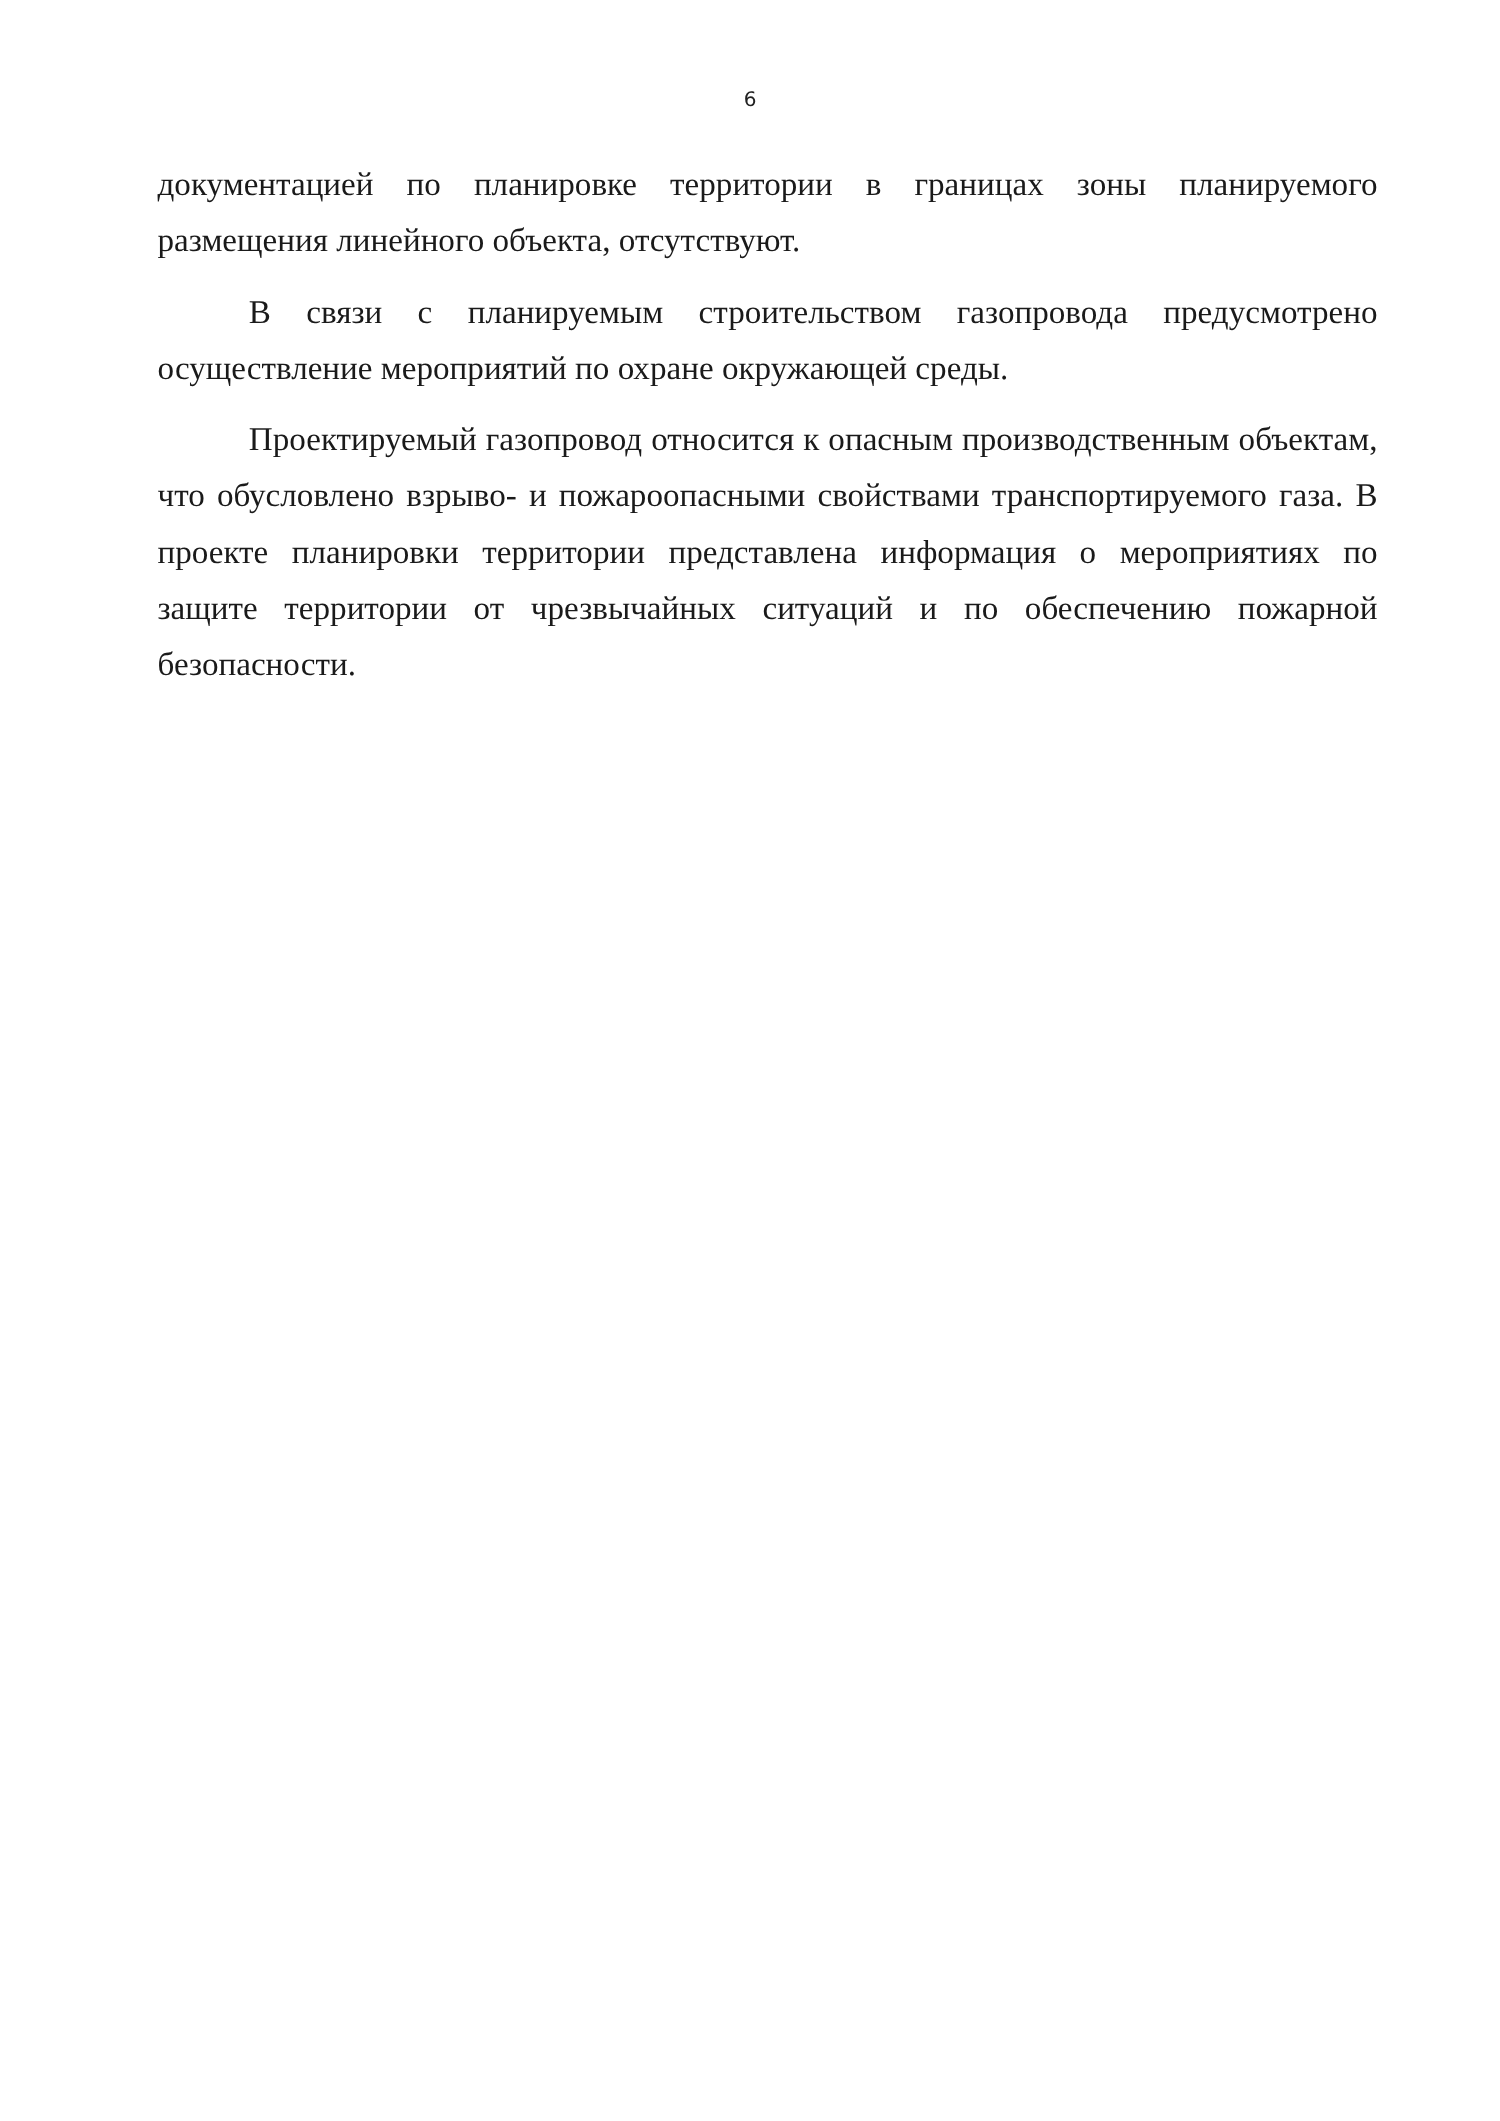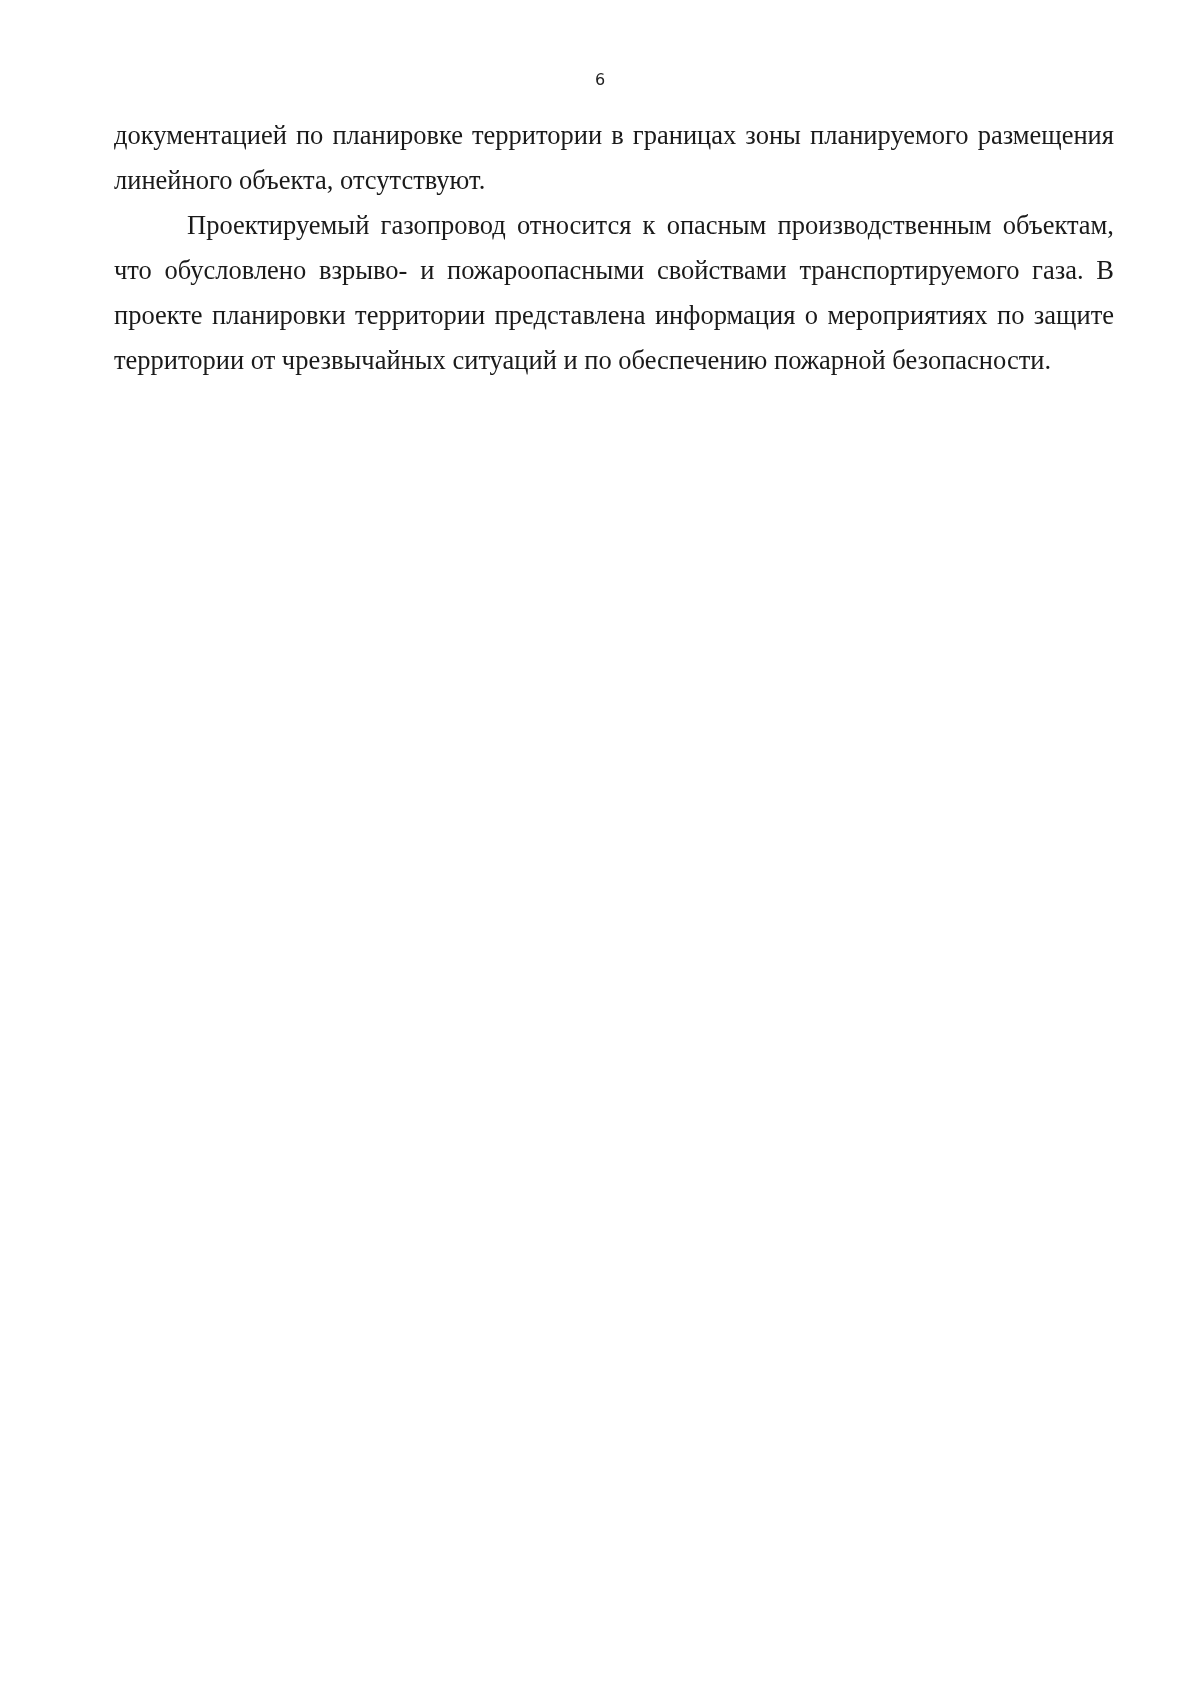--- a/index.html
+++ b/index.html
@@ -28,29 +28,30 @@
       position: absolute;
       top: 113px;
       left: 114px;
       width: 1000px;
       font-family: "Liberation Serif", serif;
       font-size: 26.5px;
       line-height: 45px;
       color: #1a1a1a;
     }
     .para {
-      margin: 0;
+      margin: 12px;
       text-align: justify;
       text-indent: 0;
     }
     .para.indent {
       text-indent: 73px;
     }
   </style>
 </head>
 <body>
 
 <div class="page-number">6</div>
 
 <div class="body-text">
   <p class="para">документацией по планировке территории в границах зоны планируемого размещения линейного объекта, отсутствуют.</p>
+  <p class="para indent">В связи с планируемым строительством газопровода предусмотрено осуществление мероприятий по охране окружающей среды.</p>
   <p class="para indent">Проектируемый газопровод относится к опасным производственным объектам, что обусловлено взрыво- и пожароопасными свойствами транспортируемого газа. В проекте планировки территории представлена информация о мероприятиях по защите территории от чрезвычайных ситуаций и по обеспечению пожарной безопасности.</p>
 </div>
 
 </body></html>

